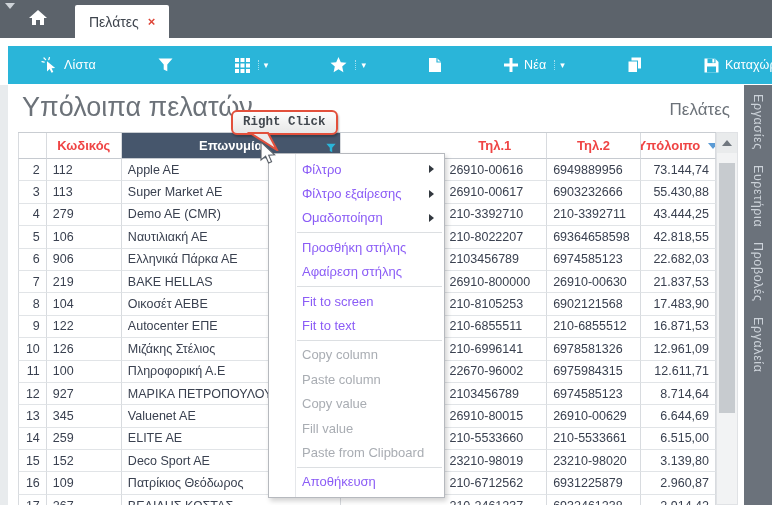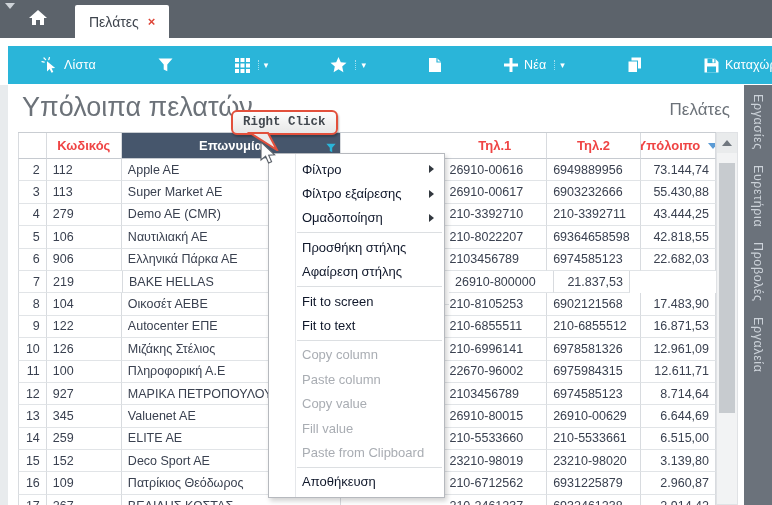--- a/index.html
+++ b/index.html
@@ -59,21 +59,21 @@
   
   .sidebar { position:absolute; right:0; top:85px; width:28px; height:420px; background:#6b727b;
       display:flex; flex-direction:column; align-items:center; padding-top:9px; gap:15px; }
   .side-tab { writing-mode:vertical-rl; color:#ccd2d9; font-size:12.5px; letter-spacing:.6px; cursor:default; }
 
   
   .menu { position:absolute; left:268px; top:153px; width:177px; background:#fff;
       border:1px solid #b6b9be; box-shadow:2px 3px 5px rgba(0,0,0,.18); padding:3px 0; z-index:10; }
   .menu::before { content:""; position:absolute; left:26px; top:0; bottom:0; width:1px; background:#e5e7ea; }
   .mi { height:24.4px; display:flex; align-items:center; padding-left:33px; padding-right:10px;
-      font-size:13px; color:#0f172a; }
+      font-size:13px; color:#8b5cf6; }
   .mi.dis { color:#a9adb3; }
   .sub { margin-left:auto; width:0; height:0; border-left:5px solid #32383f;
       border-top:4px solid transparent; border-bottom:4px solid transparent; }
   .msep { height:1px; background:#dcdfe2; margin:2px 2px 2px 28px; }
 
   
   .callout { position:absolute; left:231px; top:110px; z-index:20;font-family:Liberation Mono, monospace; }
   .callout-box { padding:3px 10px 4px; border:2px solid #e2503c; border-radius:6px;
       background:linear-gradient(#fdfdfd,#e7e7e7); font-size:12.5px; font-weight:bold; color:#42484f;
       box-shadow:1px 2px 2px rgba(0,0,0,.25); white-space:nowrap; }
@@ -327,20 +327,21 @@
         <div class="cell c4">2103456789</div>
         <div class="cell c5">6974585123</div>
         <div class="cell c6 rt">22.682,03</div>
       </div>
       <div class="row">
         <div class="cell c0 rt">7</div>
         <div class="cell c1">219</div>
         <div class="cell c2">BAKE HELLAS</div>
         <div class="cell c3"></div>
         <div class="cell c4">26910-800000</div>
+        <div class="cell c5">26910-00630</div>
         <div class="cell c6 rt">21.837,53</div>
       </div>
       <div class="row">
         <div class="cell c0 rt">8</div>
         <div class="cell c1">104</div>
         <div class="cell c2">Οικοσέτ ΑΕΒΕ</div>
         <div class="cell c3"></div>
         <div class="cell c4">210-8105253</div>
         <div class="cell c5">6902121568</div>
         <div class="cell c6 rt">17.483,90</div>

